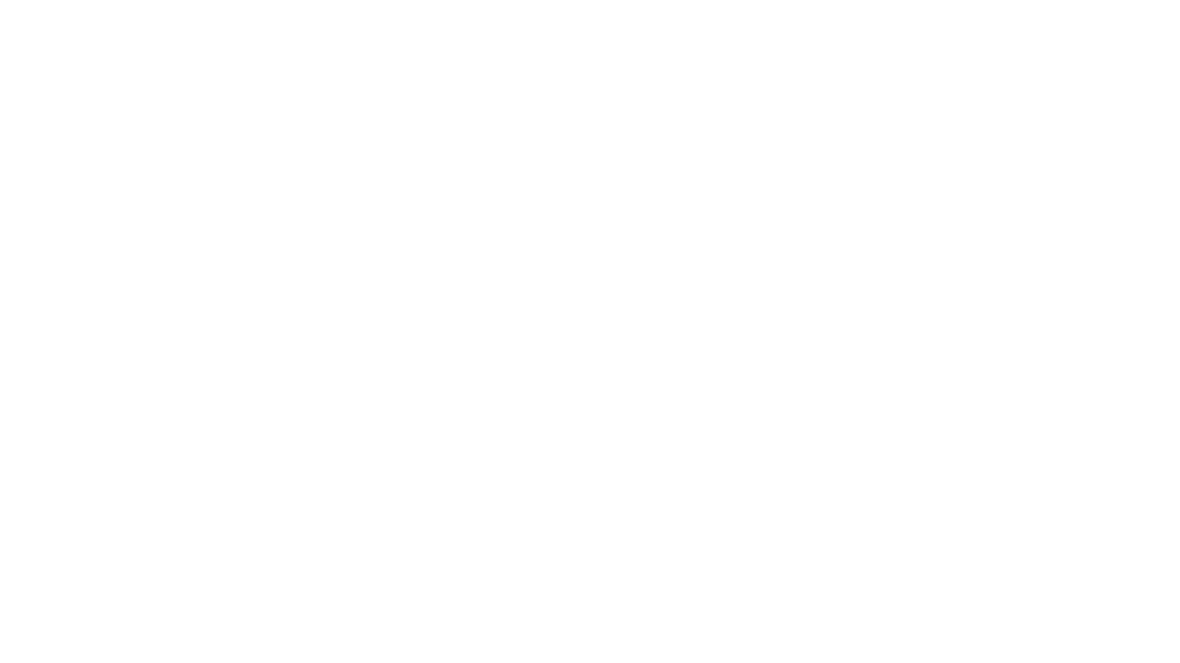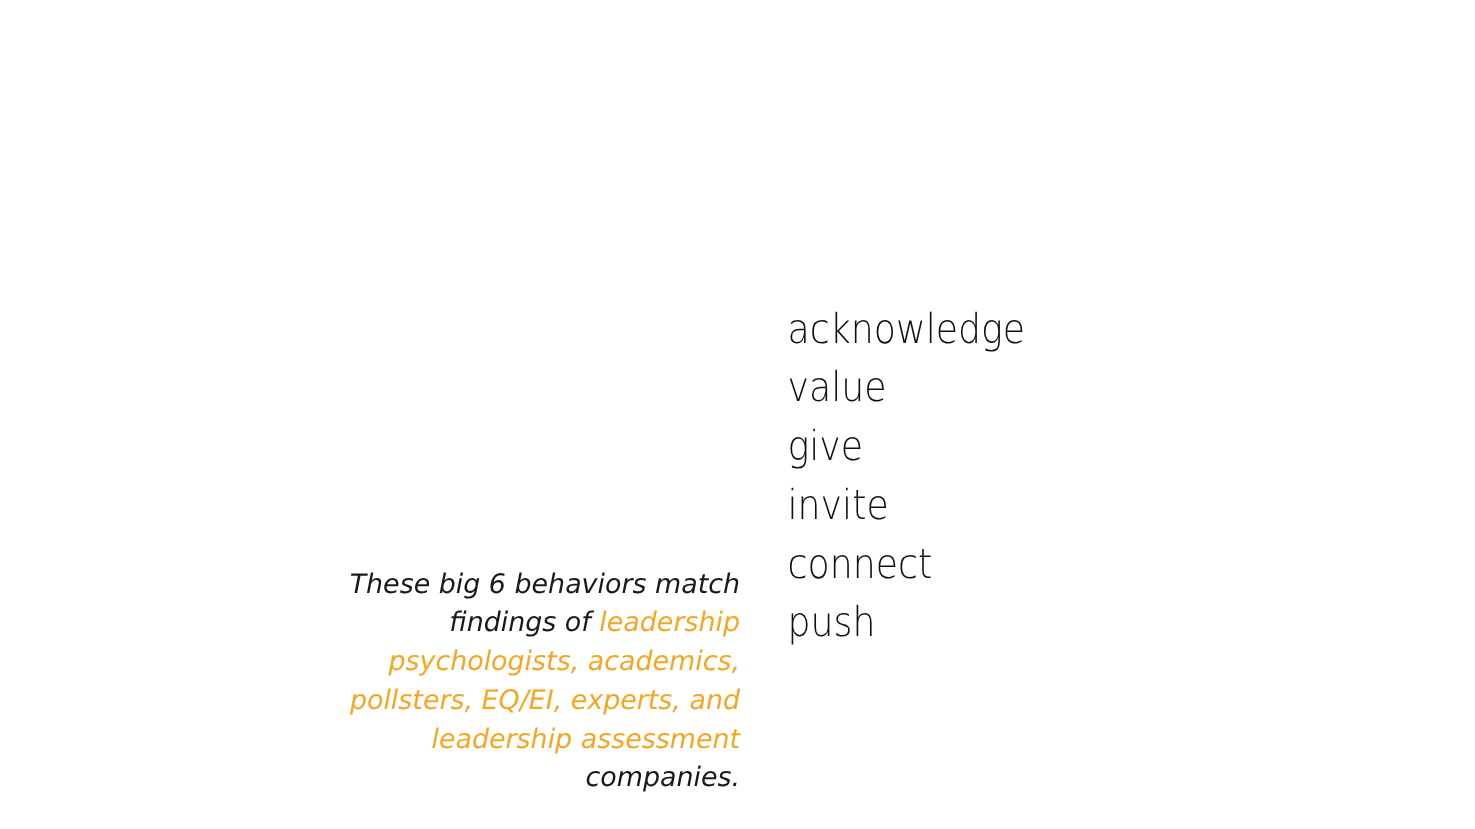--- a/index.html
+++ b/index.html
@@ -111,24 +111,15 @@
     color: #1a1a1a;
   }
   .caption .hl { color: #f5a623; }
 </style>
 </head>
 <body>
 
 <div id="slide">
 
 
-  <ul class="behaviors">
-    <li>acknowledge</li>
-    <li>value</li>
-    <li>give</li>
-    <li>invite</li>
-    <li>connect</li>
-    <li>push</li>
-  </ul>
 
-  <p class="caption"><span>These big 6 behaviors match findings of </span><span class="hl">leadership psychologists, academics, pollsters, EQ/EI, experts, and leadership assessment</span><span> companies.</span></p>
 
 </div>
 
 </body></html>

